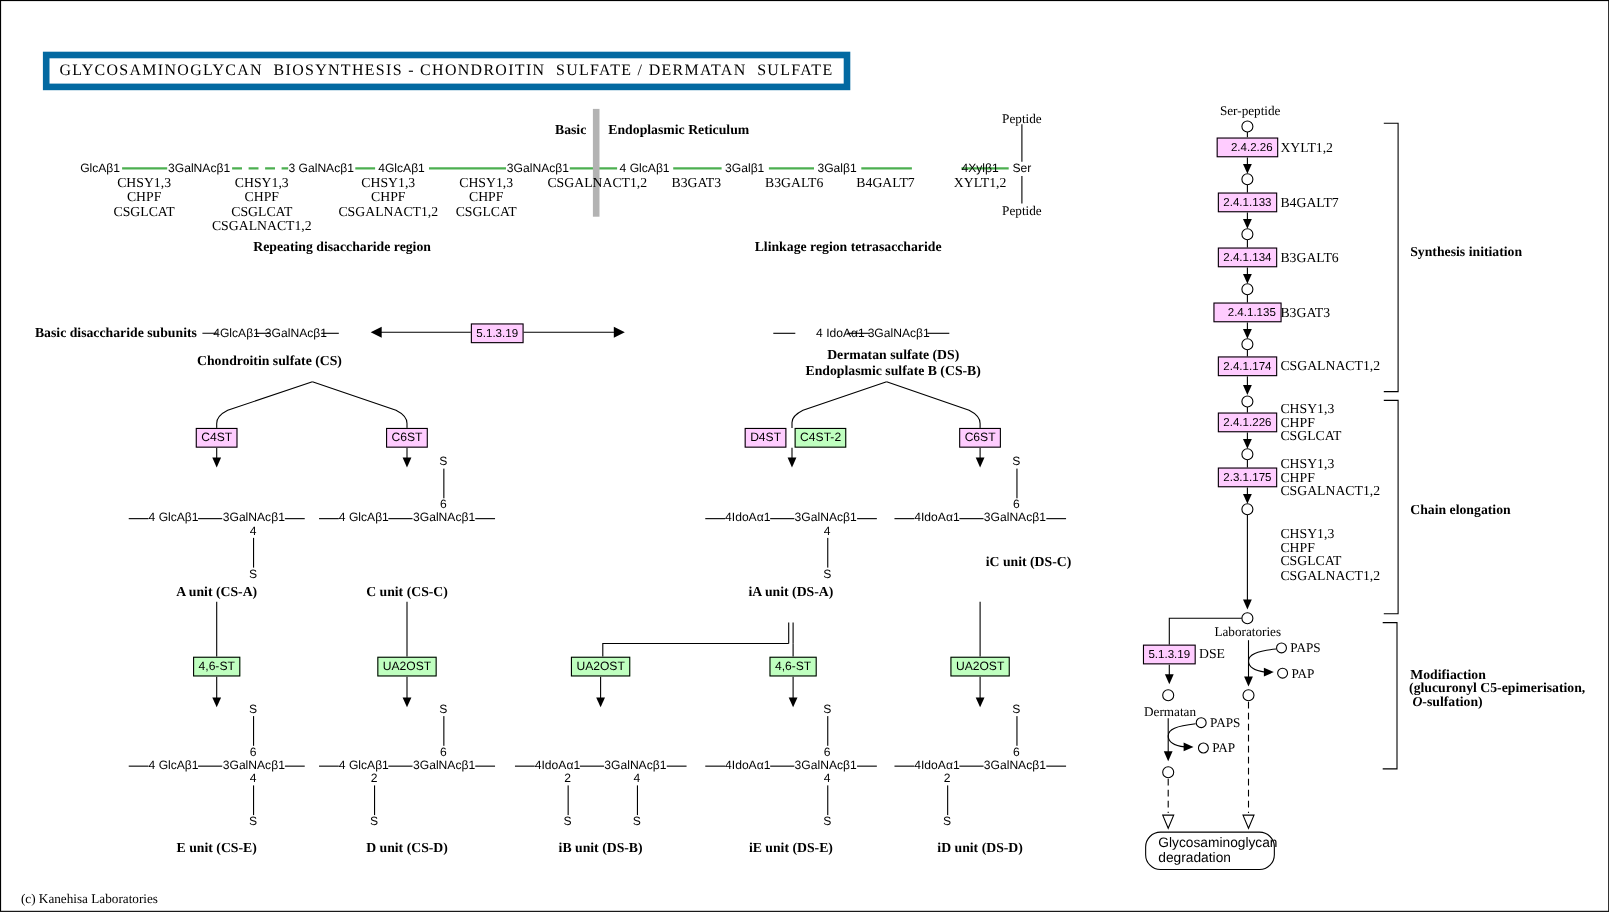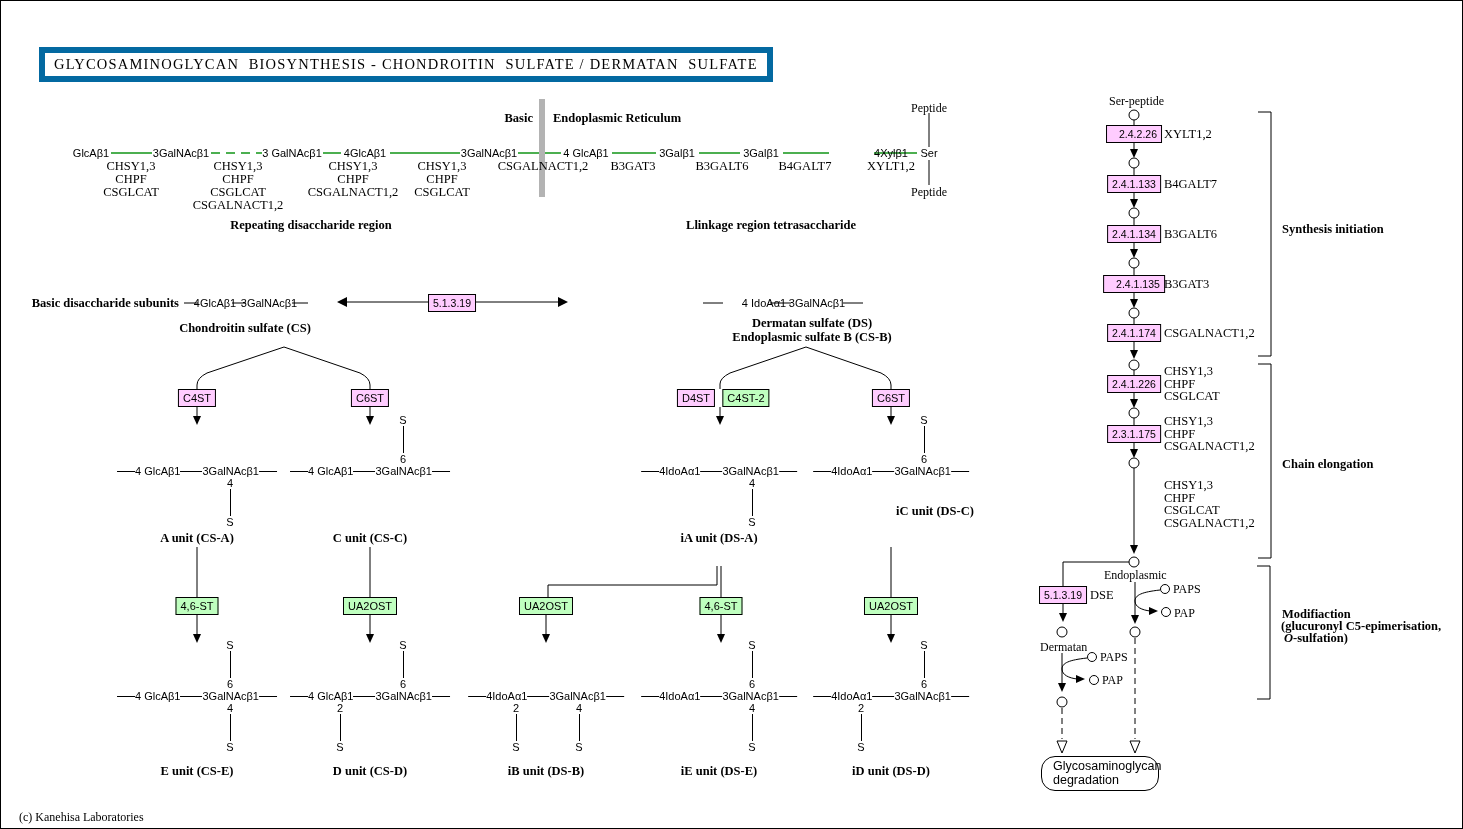--- a/index.html
+++ b/index.html
@@ -195,21 +195,21 @@
   <div class="t serif b" style="left:244px;top:327px">Chondroitin sulfate (CS)</div>
   <div class="t sans" style="left:763px;top:302px">4 IdoAα1</div>
   <div class="t sans" style="left:816px;top:302px">3GalNAcβ1</div>
   <div class="t serif b" style="left:811px;top:322px">Dermatan sulfate (DS)</div>
   <div class="t serif b" style="left:811px;top:336px">Endoplasmic sulfate B (CS-B)</div>
   <div class="box ec" style="left:451px;top:302px">5.1.3.19</div>
 
   <div class="tl serif sm" style="left:1108px;top:100px">Ser-peptide</div>
   <div class="box ec" style="left:1062px;top:594px">5.1.3.19</div>
   <div class="tl serif" style="left:1089px;top:594px">DSE</div>
-  <div class="tl serif sm" style="left:1103px;top:574px">Endoplasmic</div>
+  <div class="tl serif sm" style="left:1103px;top:574px">Laboratories</div>
   <div class="tl serif sm" style="left:1039px;top:646px">Dermatan</div>
   <div class="tl serif sm" style="left:1172px;top:588px">PAPS</div>
   <div class="tl serif sm" style="left:1173px;top:612px">PAP</div>
   <div class="tl serif sm" style="left:1099px;top:656px">PAPS</div>
   <div class="tl serif sm" style="left:1101px;top:679px">PAP</div>
 
   <div class="degradation-box">
     <div class="txt">Glycosaminoglycan
 degradation</div>
   </div>

